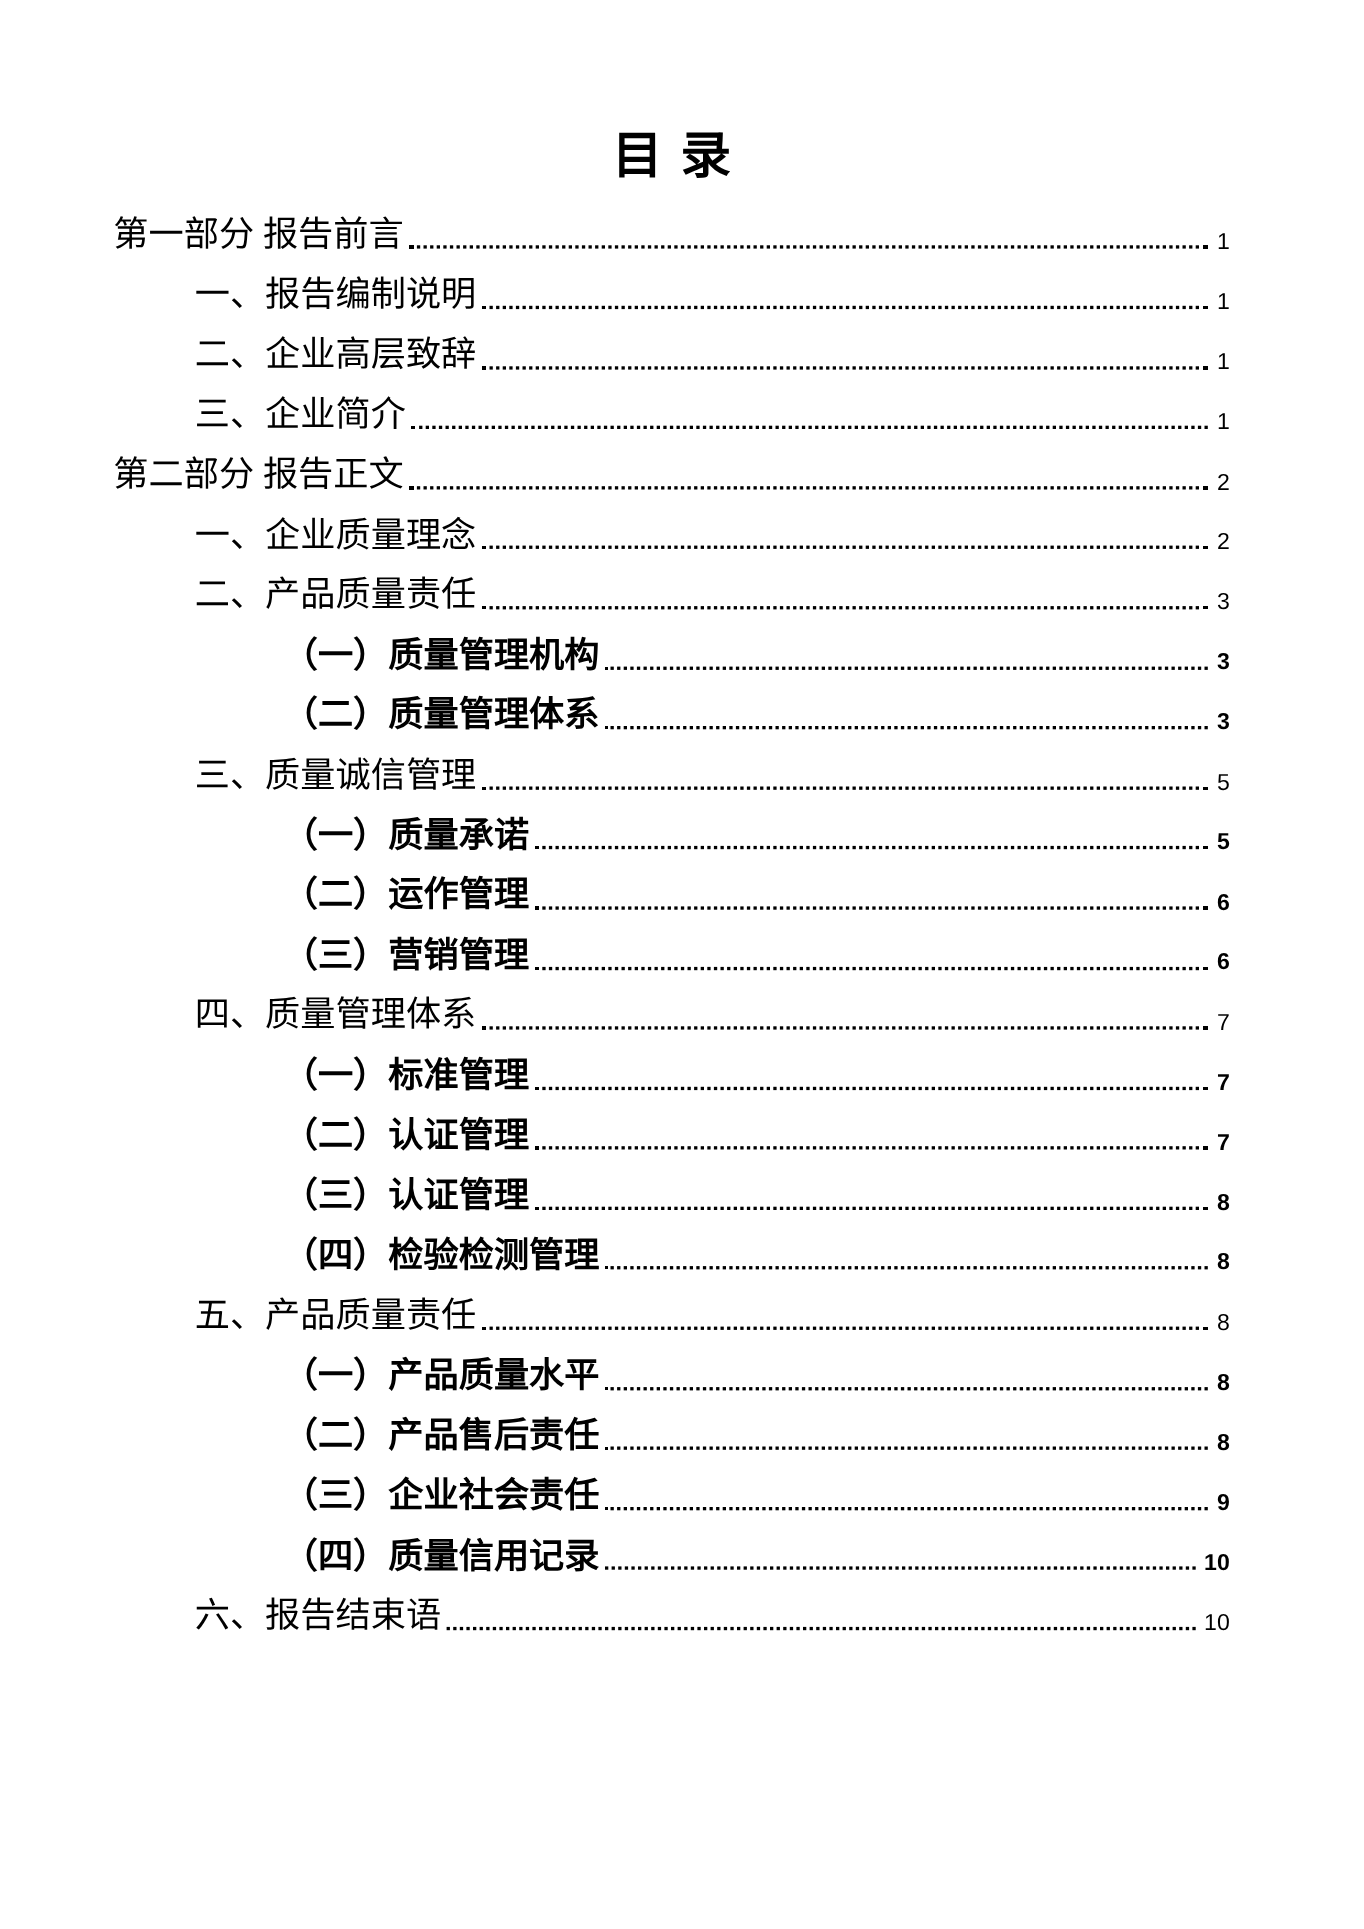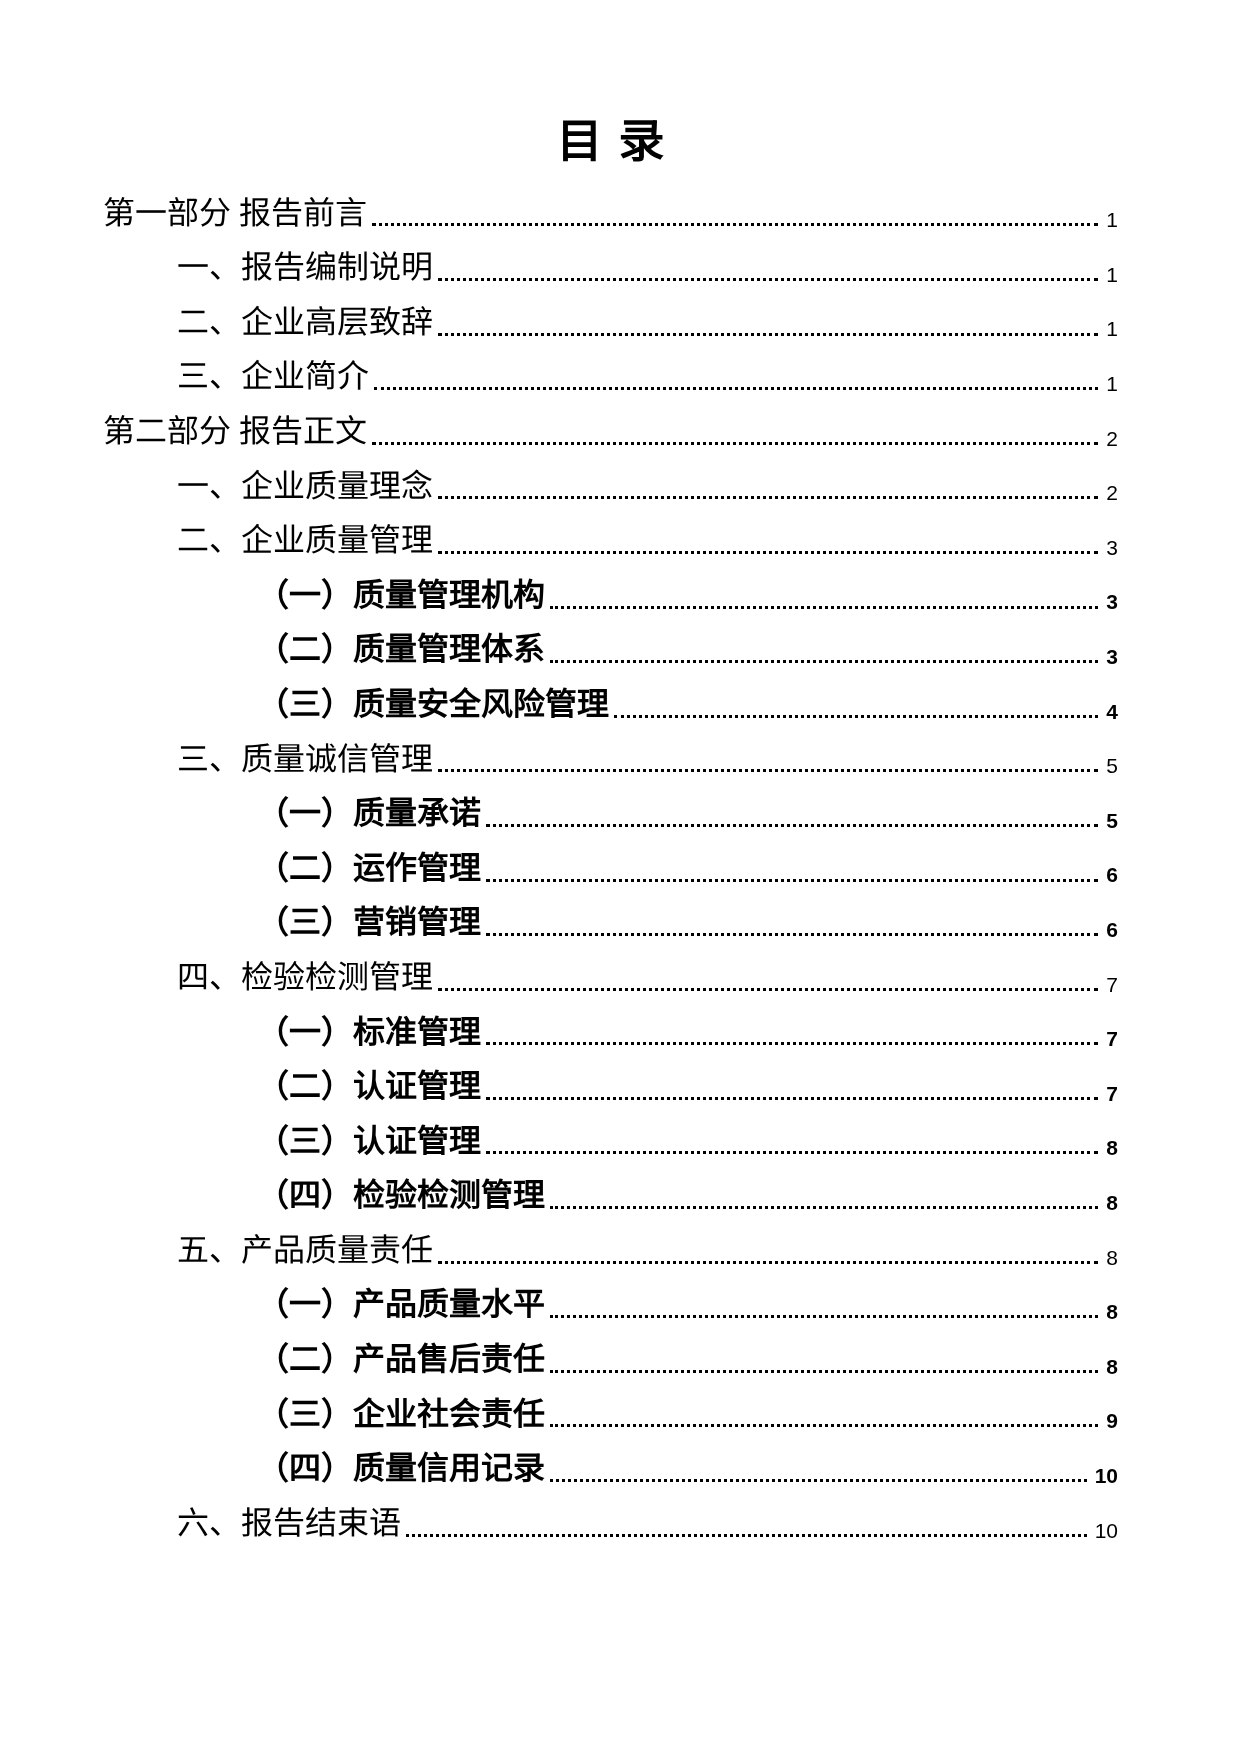--- a/index.html
+++ b/index.html
@@ -95,38 +95,33 @@
     <span class="label">第二部分 报告正文</span>
     <span class="dots"></span>
     <span class="pagenum">2</span>
   </div>
       <div class="toc-row level-2">
     <span class="label">一、企业质量理念</span>
     <span class="dots"></span>
     <span class="pagenum">2</span>
   </div>
       <div class="toc-row level-2">
-    <span class="label">二、企业质量管理</span>
+    <span class="label">二、产品质量责任</span>
     <span class="dots"></span>
     <span class="pagenum">3</span>
   </div>
       <div class="toc-row level-3">
     <span class="label">（一）质量管理机构</span>
     <span class="dots"></span>
     <span class="pagenum">3</span>
   </div>
       <div class="toc-row level-3">
     <span class="label">（二）质量管理体系</span>
     <span class="dots"></span>
     <span class="pagenum">3</span>
-  </div>
-      <div class="toc-row level-3">
-    <span class="label">（三）质量安全风险管理</span>
-    <span class="dots"></span>
-    <span class="pagenum">4</span>
   </div>
       <div class="toc-row level-2">
     <span class="label">三、质量诚信管理</span>
     <span class="dots"></span>
     <span class="pagenum">5</span>
   </div>
       <div class="toc-row level-3">
     <span class="label">（一）质量承诺</span>
     <span class="dots"></span>
     <span class="pagenum">5</span>
@@ -135,21 +130,21 @@
     <span class="label">（二）运作管理</span>
     <span class="dots"></span>
     <span class="pagenum">6</span>
   </div>
       <div class="toc-row level-3">
     <span class="label">（三）营销管理</span>
     <span class="dots"></span>
     <span class="pagenum">6</span>
   </div>
       <div class="toc-row level-2">
-    <span class="label">四、检验检测管理</span>
+    <span class="label">四、质量管理体系</span>
     <span class="dots"></span>
     <span class="pagenum">7</span>
   </div>
       <div class="toc-row level-3">
     <span class="label">（一）标准管理</span>
     <span class="dots"></span>
     <span class="pagenum">7</span>
   </div>
       <div class="toc-row level-3">
     <span class="label">（二）认证管理</span>

